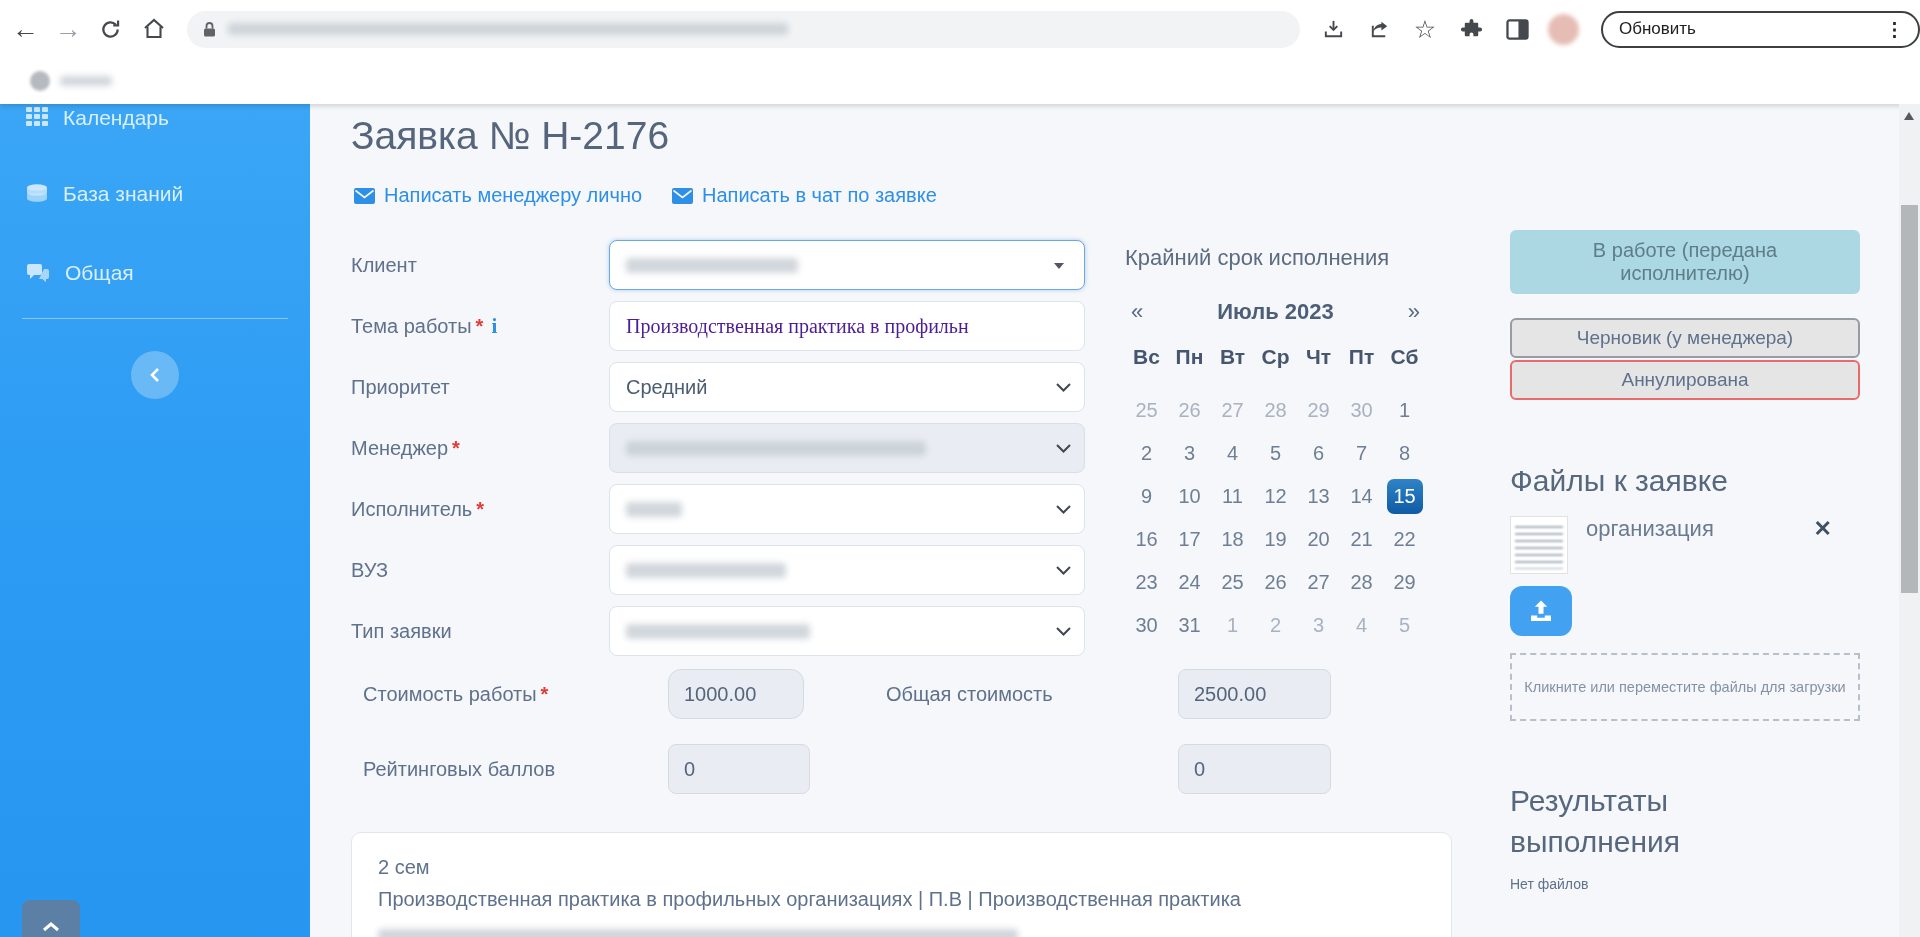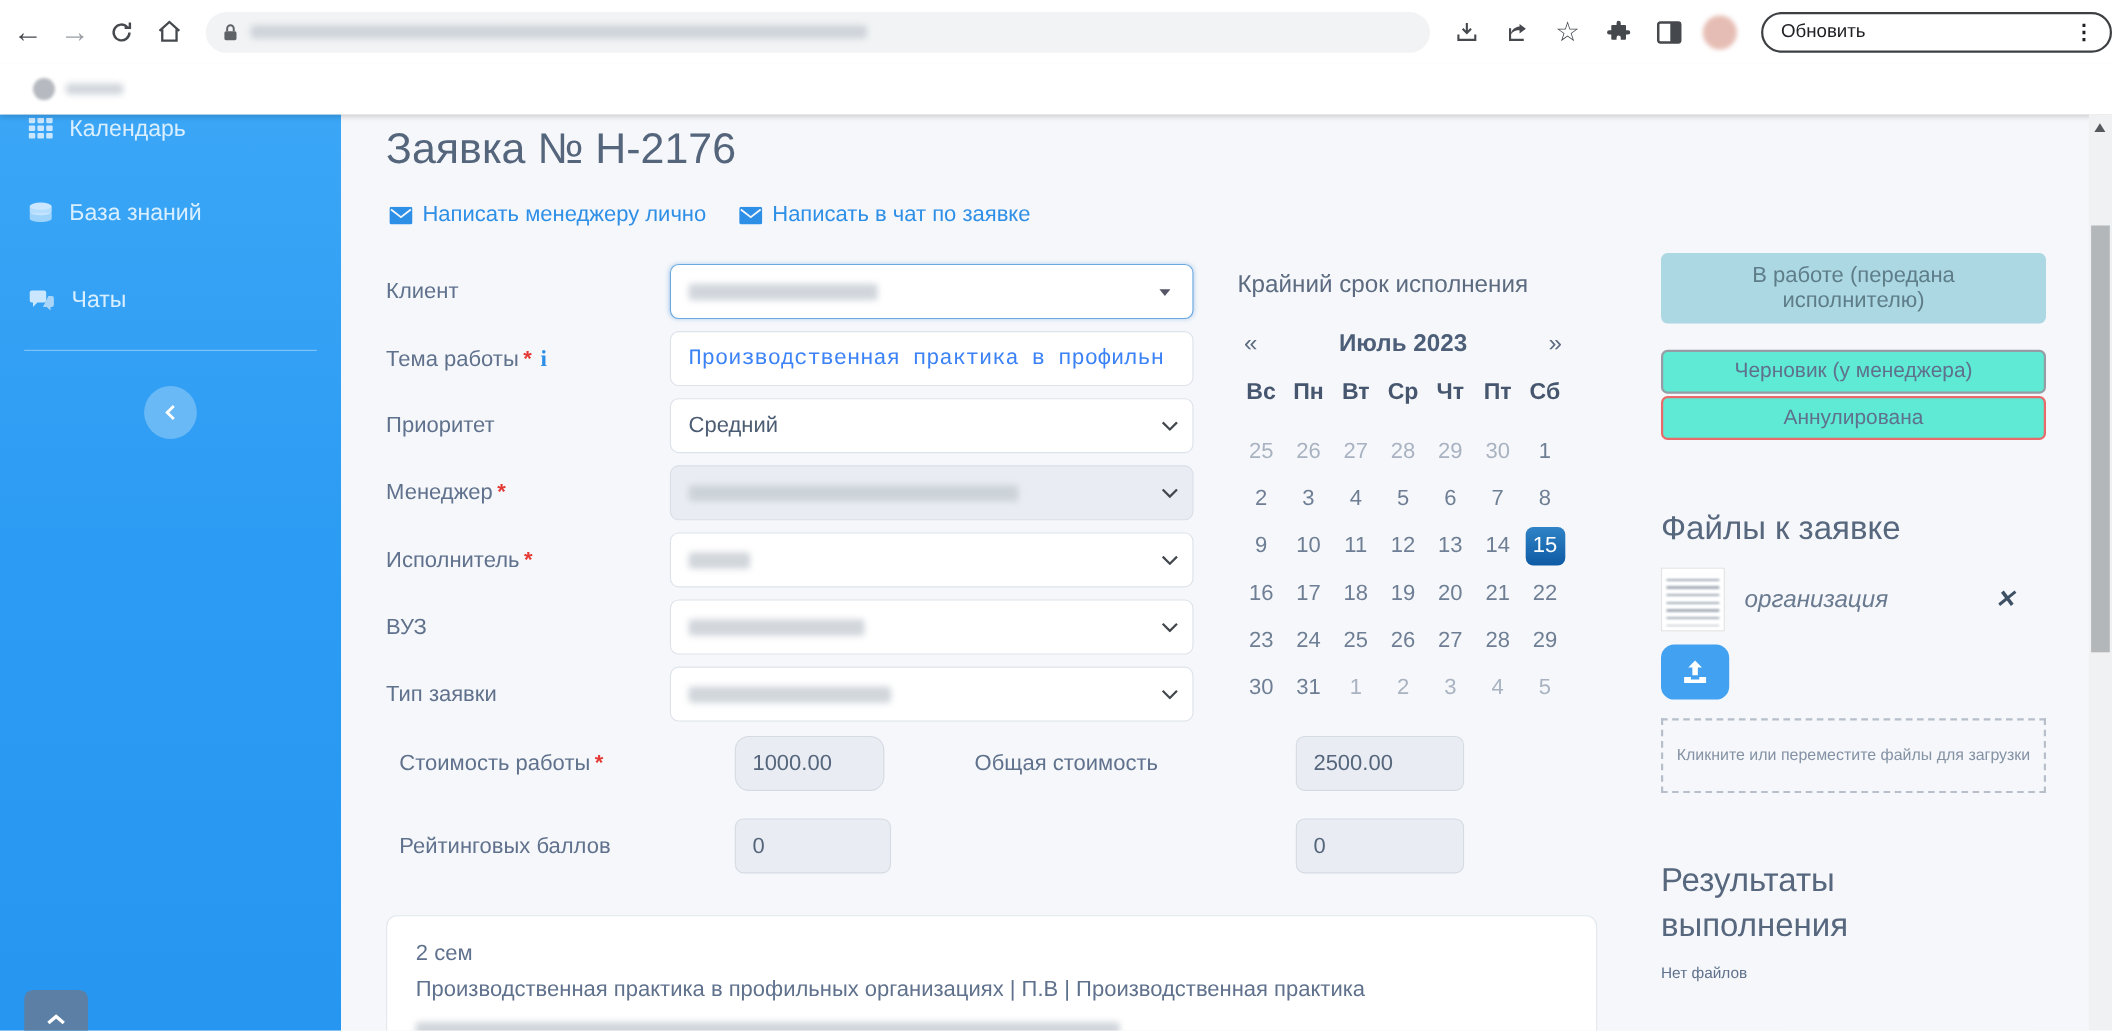--- a/index.html
+++ b/index.html
@@ -55,21 +55,21 @@
   .info-i { color:#2e8fe7; font-weight:800; font-family:"Liberation Serif",serif; font-size:21px; margin-left:8px; }
   .field { position:relative; width:476px; height:50px; background:#fff; border:1px solid #dde3ea;
            border-radius:8px; display:flex; align-items:center; padding:0 40px 0 16px;
            font-size:20px; color:#4c5c72; cursor:pointer; }
   .field.disabled { background:#e9edf3; border-color:#d9dfe7; }
   .field .chev { position:absolute; right:13px; top:20px; }
   .field.sel2 { border:1px solid #6aa9e0; box-shadow:0 0 4px rgba(90,150,220,.45); }
   .caret { position:absolute; right:20px; top:22px; width:0; height:0;
            border-left:5px solid transparent; border-right:5px solid transparent; border-top:6px solid #556; }
   input.txt { width:476px; height:50px; background:#fff; border:1px solid #dde3ea; border-radius:8px;
-              padding:0 16px; font-size:20px; color:#3b82f6; font-family:Liberation Mono, monospace; white-space:nowrap; overflow:hidden; }
+              padding:0 16px; font-size:20px; color:#4c1d95; font-family:Liberation Serif, serif; white-space:nowrap; overflow:hidden; }
   .money-row { position:relative; height:50px; margin-bottom:25px; width:1000px;margin-left:12px; }
   .money-row .mlbl { position:absolute; top:0; line-height:50px; font-size:20px; color:#5f718c; }
   .mfield { position:absolute; top:0; height:50px; background:#e9edf3; border:1px solid #d5dbe3; border-radius:8px;
             display:flex; align-items:center; padding-left:15px; font-size:20px; color:#55657c; }
 
   
   .calendar { position:absolute; left:815px; top:141px; width:303px; }
   .cal-title { font-size:22px; color:#5c6b80; }
   .cal-nav { display:flex; align-items:center; margin-top:28px; width:301px; }
   .cal-arrow { font-size:22px; color:#5c6b80; cursor:pointer; padding:0 6px; }
@@ -81,26 +81,26 @@
           font-size:20px; color:#6e7e94; cursor:pointer; }
   .cell.m { color:#a8b2c1; }
   .cell.sel { width:36px; height:35px; justify-self:center; align-self:center;
               background:linear-gradient(#2f83c6,#0f5ba5); border-radius:7px; color:#fff; }
 
   
   .rightcol { position:absolute; left:1200px; top:126px; width:350px; }
   .st-active { width:350px; min-height:64px; background:#abd8e2; border-radius:6px; color:#5e7d89;
                font-size:20px; display:flex; align-items:center; justify-content:center; text-align:center;
                padding:8px 48px; cursor:pointer; }
-  .st-outline { width:350px; height:40px; background:#5eead4; border:2px solid #959ca4; border-radius:6px;
+  .st-outline { width:350px; height:40px; background:#e5e5e5; border:2px solid #959ca4; border-radius:6px;
                 color:#5f718c; font-size:19px; display:flex; align-items:center; justify-content:center;
                 margin-top:24px; cursor:pointer; }
   .st-cancel { margin-top:2px; border-color:#e96a6a; }
   .files-h { margin-top:64px; font-size:30px; color:#57677e; font-weight:400; }
-  .file-row { display:flex; align-items:center; margin-top:18px;font-style:italic; }
+  .file-row { display:flex; align-items:flex-start; margin-top:18px; }
   .thumb { width:58px; height:58px; background:#fff; border:1px solid #e2e2e2; overflow:hidden; position:relative; }
   .thumb .tlines { position:absolute; left:4px; right:4px; top:4px; bottom:4px;
                    background:repeating-linear-gradient(#fff 0 5px, #97a1ad 5px 7px); filter:blur(.8px); opacity:.85; }
   .file-name { font-size:22px; color:#6a7a90; margin-left:18px; }
   .file-x { margin-left:auto; margin-right:28px; font-size:22px; font-weight:700; color:#3e5064; cursor:pointer; }
   .upload-btn { margin-top:12px; width:62px; height:50px; background:#42a2f1; border-radius:12px;
                 display:flex; align-items:center; justify-content:center; cursor:pointer; }
   .dropzone { margin-top:17px; width:350px; height:68px; border:2px dashed #b6bfca;
               display:flex; align-items:center; justify-content:center; text-align:center;
               font-size:14.5px; color:#8492a5; padding:0 8px; cursor:pointer; }
@@ -210,21 +210,21 @@
           <path d="M1 3.4v5c0 1.8 4.5 3.2 10 3.2s10-1.4 10-3.2v-5" opacity=".85"></path>
           <path d="M1 9.6v5c0 1.8 4.5 3.2 10 3.2s10-1.4 10-3.2v-5" opacity=".7"></path>
         </svg>
       <span class="s-lbl">База знаний</span>
     </div>
     <div class="side-item" style="top:157px;">
       <svg width="24" height="22" viewBox="0 0 24 22">
           <path d="M1 2h13a2 2 0 0 1 2 2v7a2 2 0 0 1-2 2H8l-4 4v-4H3a2 2 0 0 1-2-2V4a2 2 0 0 1 2-2z" fill="#cbe7ff"></path>
           <path d="M18 7h3a2 2 0 0 1 2 2v6a2 2 0 0 1-2 2h-1v3.2L16.4 17H13" fill="#a9d6f8"></path>
         </svg>
-      <span class="s-lbl">Чаты</span>
+      <span class="s-lbl">Общая</span>
     </div>
     <div class="side-div"></div>
     <div class="collapse-btn">
       <svg width="12" height="16" viewBox="0 0 12 16" fill="none" stroke="#fff" stroke-width="2.6">
           <path d="M9 2L3 8l6 6"></path>
         </svg>
     </div>
     <div class="scrolltop-btn">
       <svg width="18" height="11" viewBox="0 0 18 11" fill="none" stroke="#fff" stroke-width="3">
           <path d="M2 9l7-6 7 6"></path>

